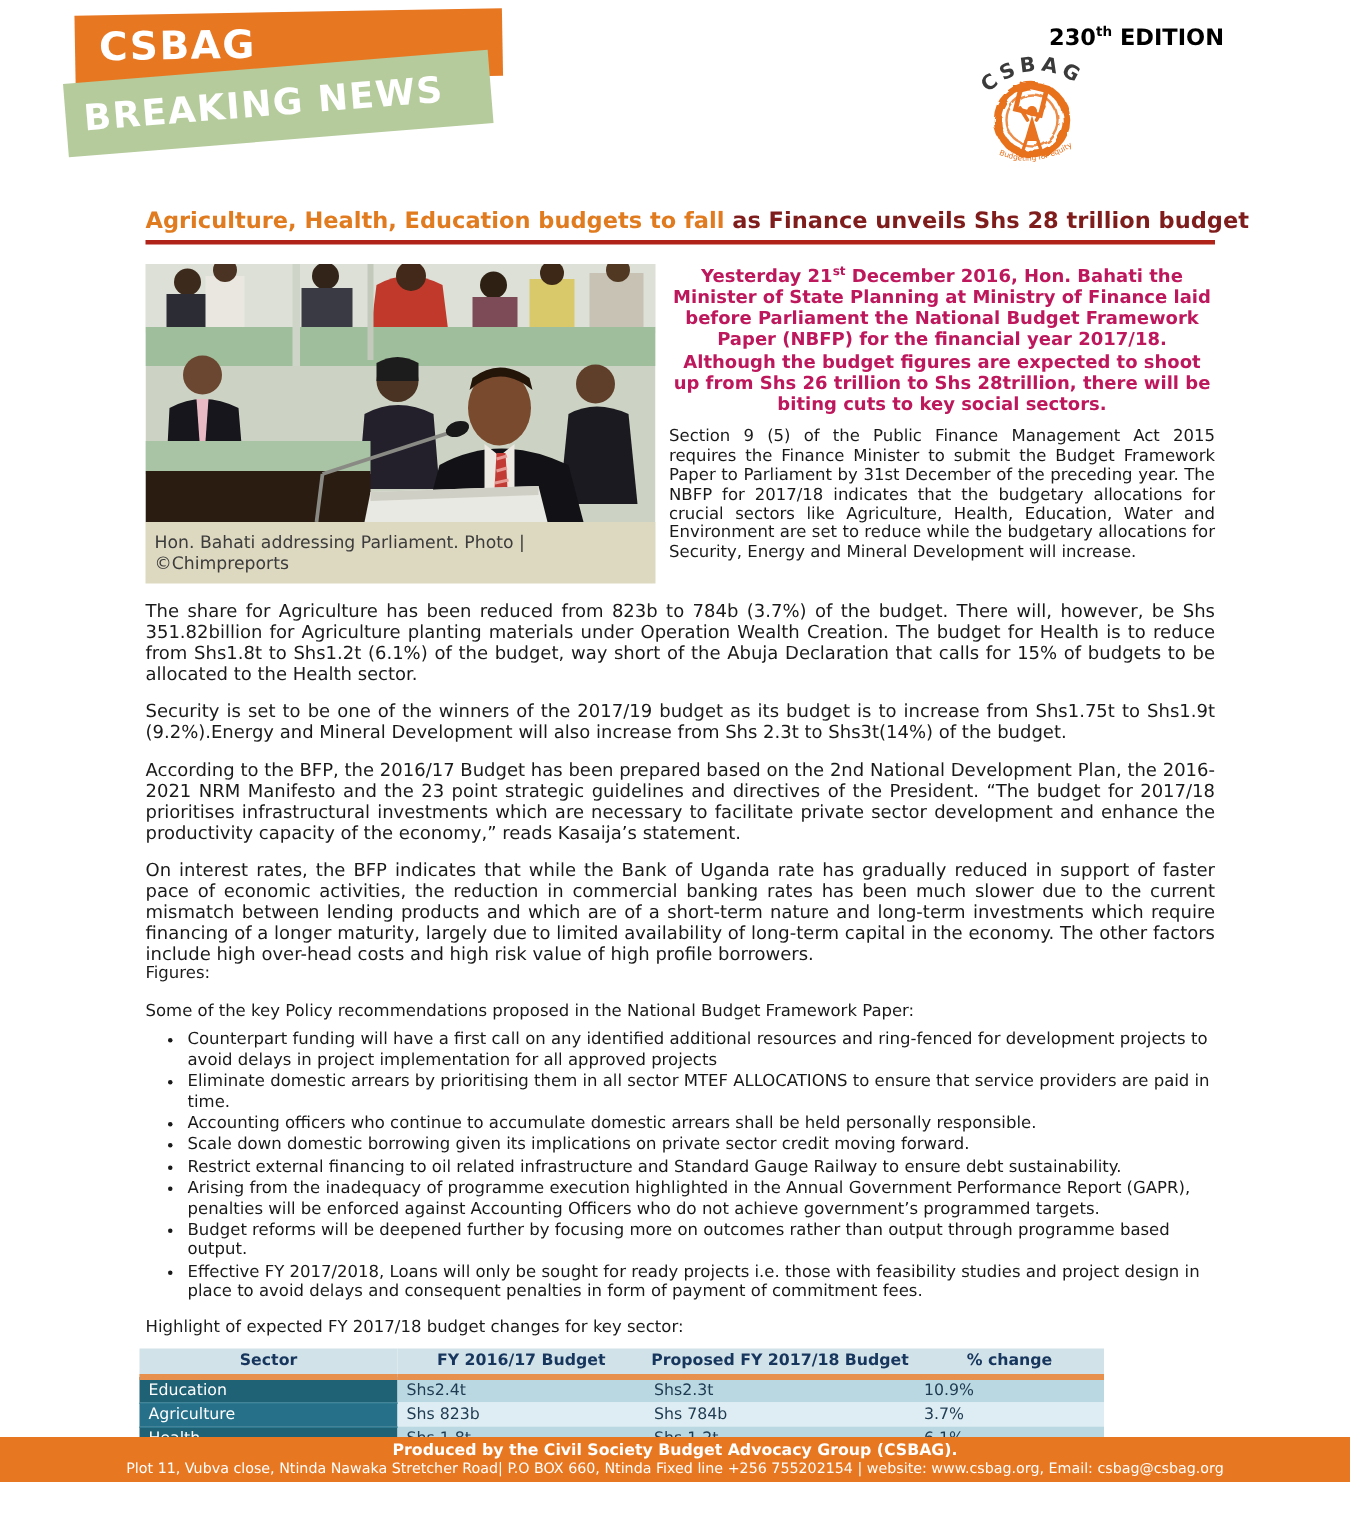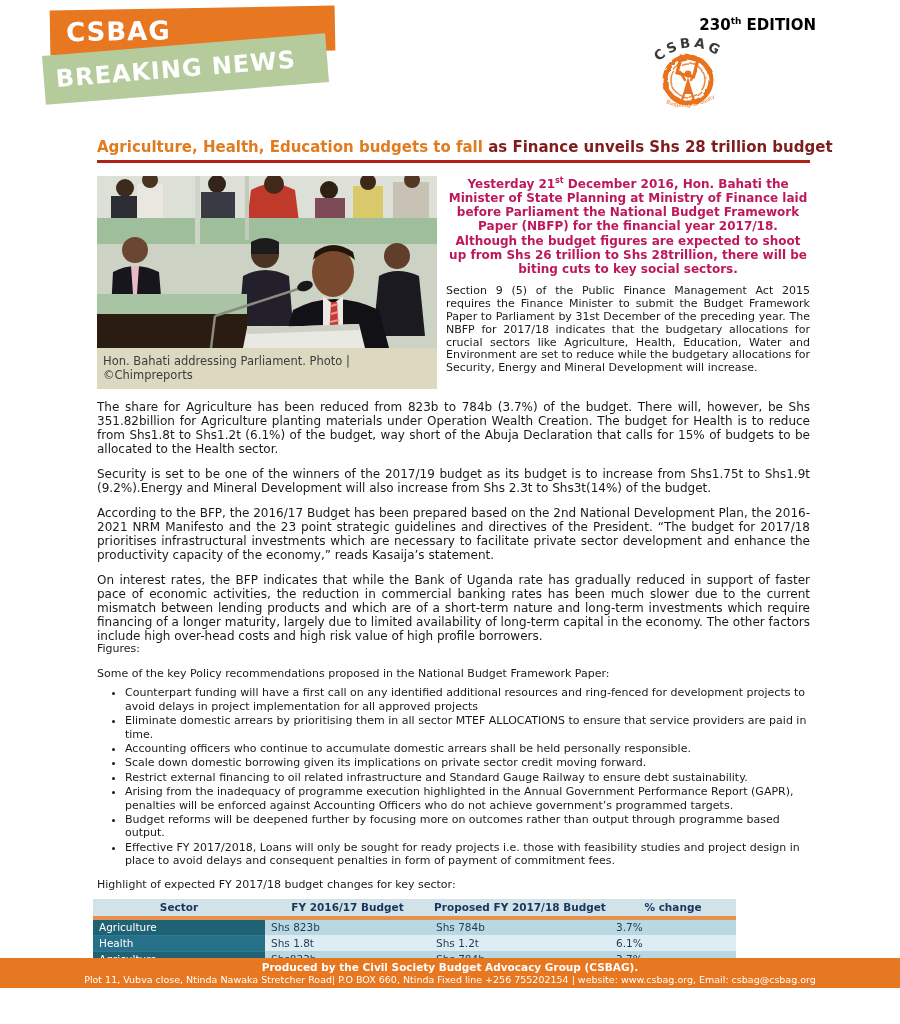--- a/index.html
+++ b/index.html
@@ -211,20 +211,26 @@
       <thead>
         <tr>
           <th>Sector</th>
           <th>FY 2016/17 Budget</th>
           <th>Proposed FY 2017/18 Budget</th>
           <th>% change</th>
         </tr>
       </thead>
       <tbody>
         <tr>
+          <td class="sector">Education</td>
+          <td class="val">Shs2.4t</td>
+          <td class="val">Shs2.3t</td>
+          <td class="val">10.9%</td>
+        </tr>
+        <tr>
           <td class="sector">Agriculture</td>
           <td class="val">Shs 823b</td>
           <td class="val">Shs 784b</td>
           <td class="val">3.7%</td>
         </tr>
         <tr>
           <td class="sector">Health</td>
           <td class="val">Shs 1.8t</td>
           <td class="val">Shs 1.2t</td>
           <td class="val">6.1%</td>

